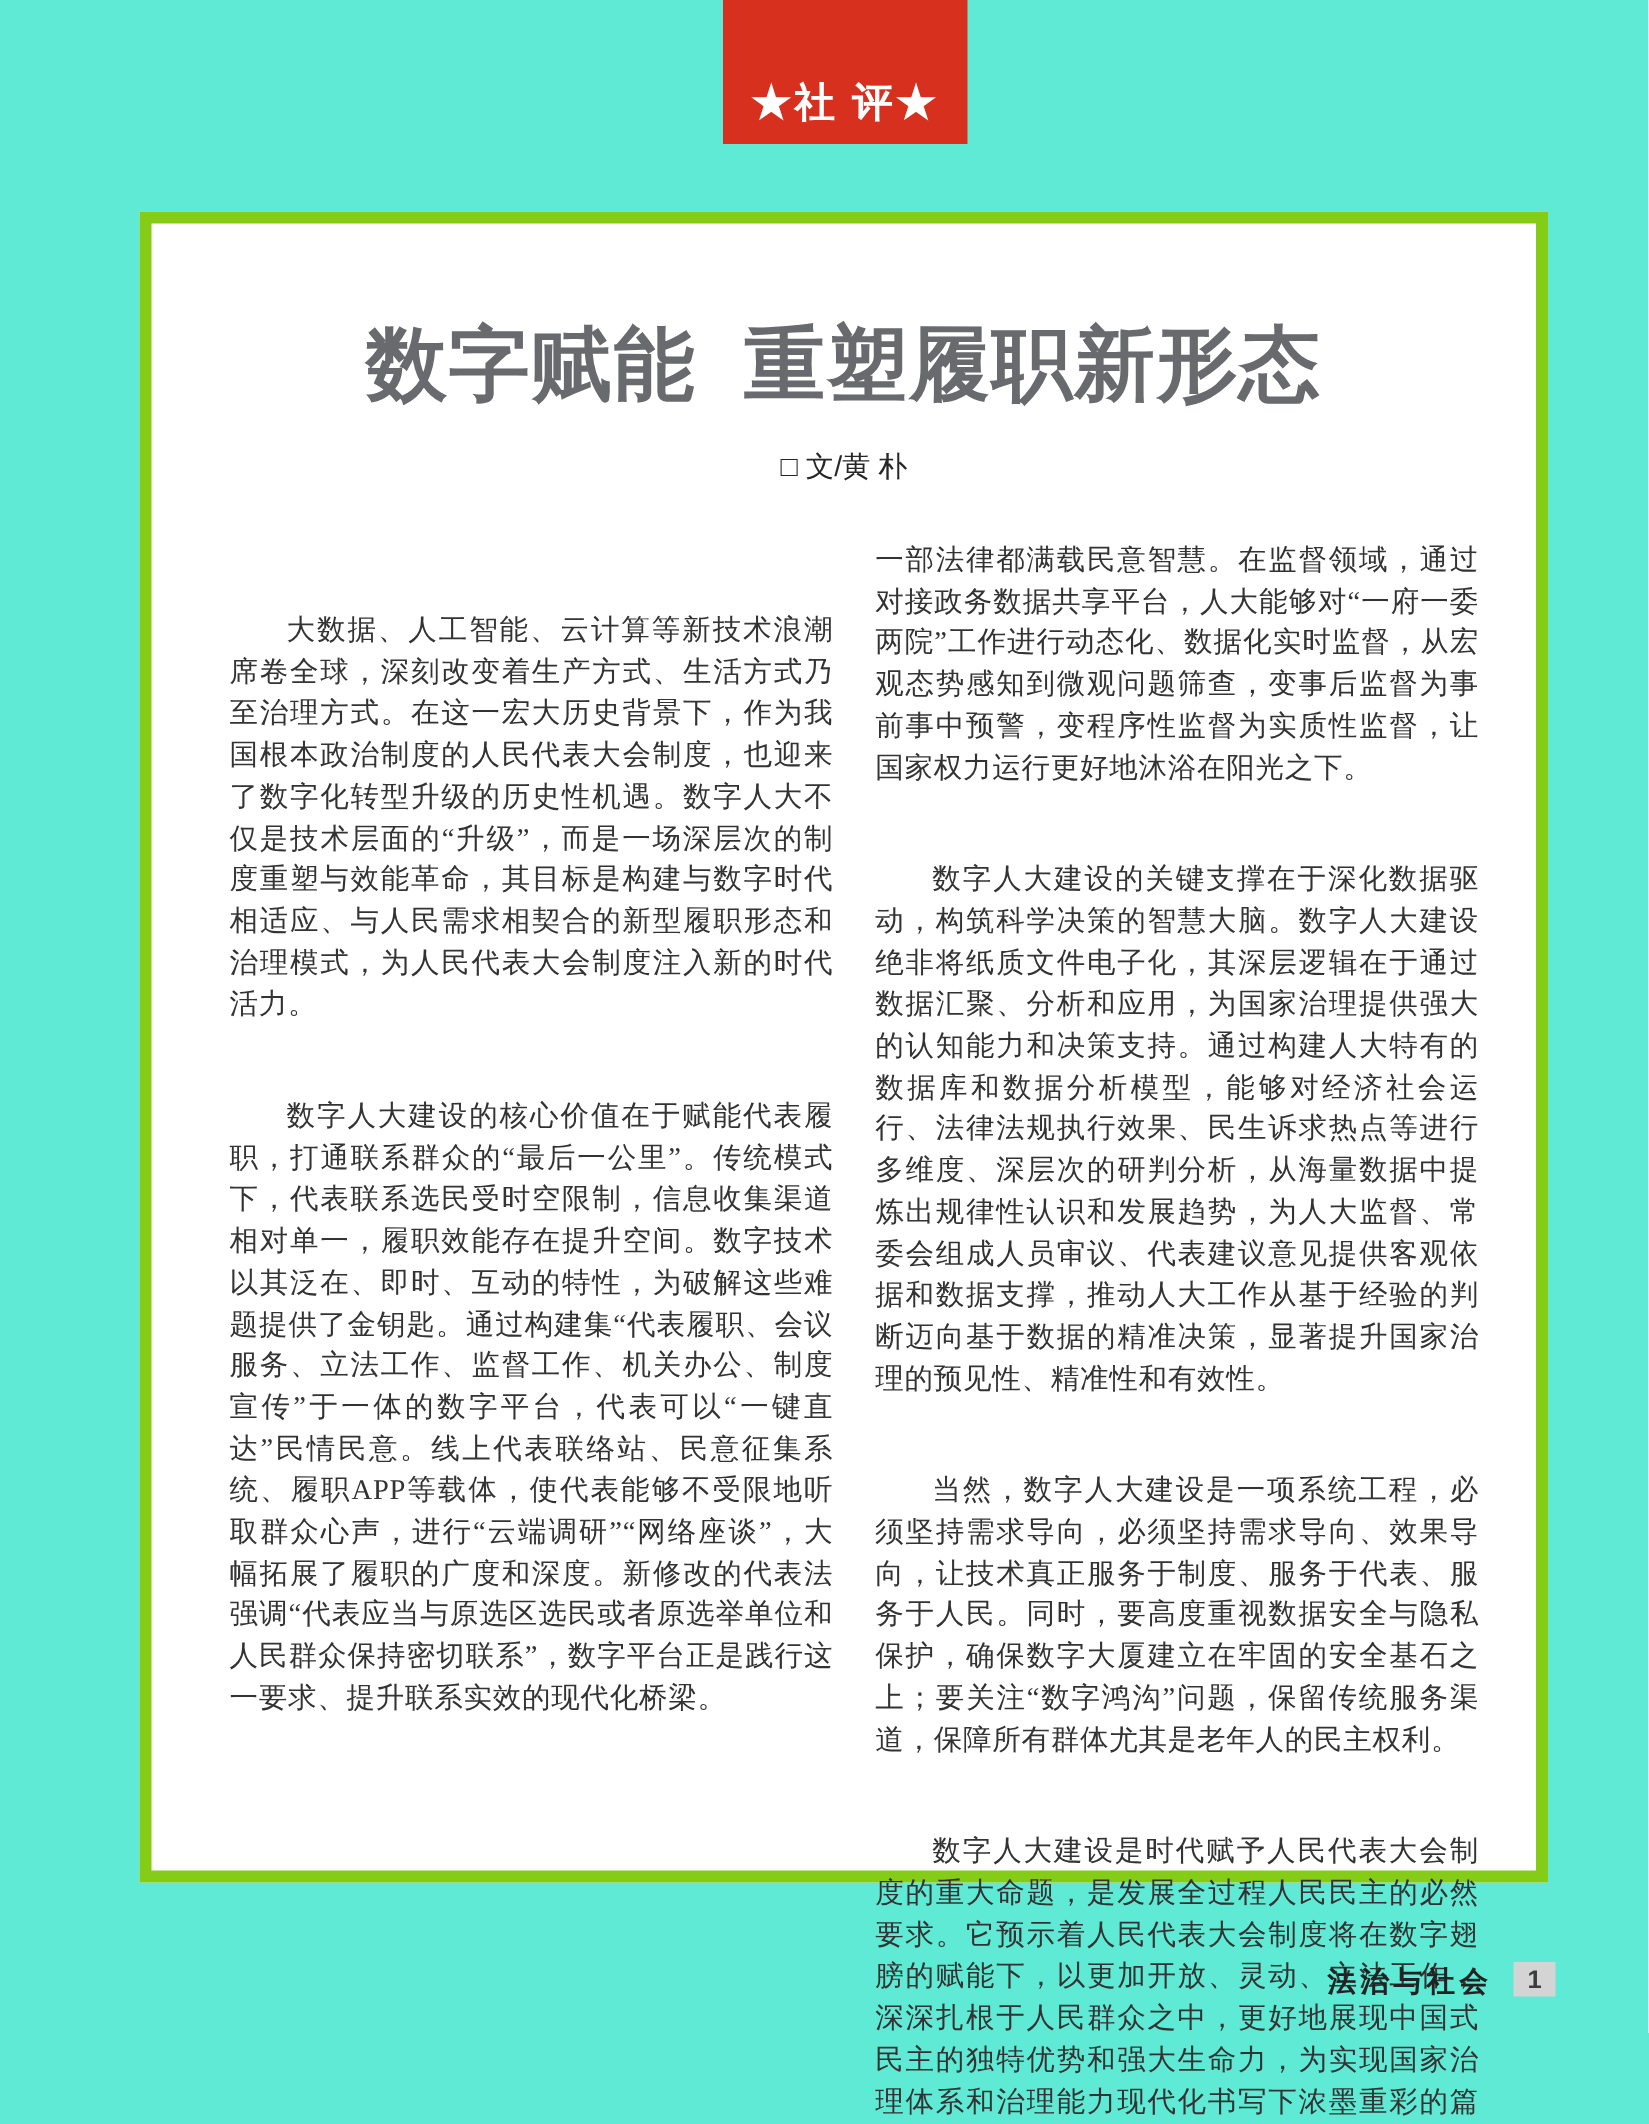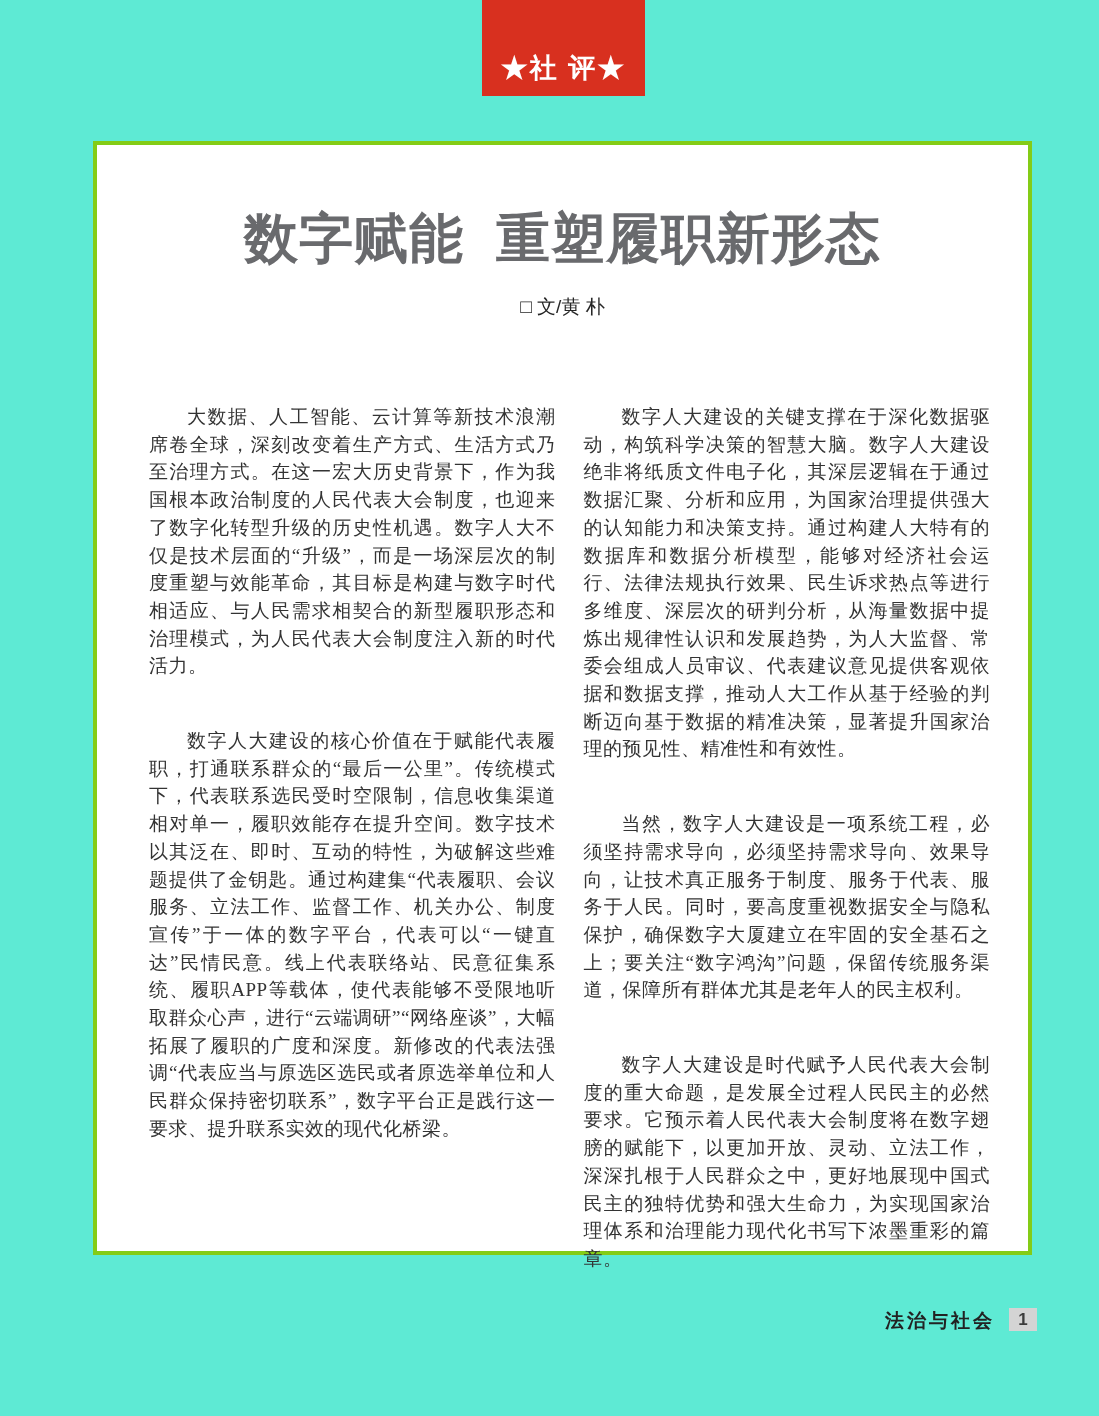--- a/index.html
+++ b/index.html
@@ -21,21 +21,21 @@
     font-family:"Liberation Sans", sans-serif;
     font-weight:bold;
     font-size:27px;
     letter-spacing:2px;
     padding-bottom:10px;
     white-space:pre;
   }
   .article-box {
     position:absolute; left:93px; top:141px;
     width:939px; height:1114px;
-    border:4px solid #84cc16;
+    border:8px solid #84cc16;
     box-sizing:border-box;
     background:#ffffff;
   }
   .title {
     margin:58px 0 0 0;
     text-align:center;
     font-family:"Liberation Sans", sans-serif;
     font-weight:bold;
     font-size:54px;
     color:#696a6d;
@@ -98,20 +98,21 @@
   <div class="article-box">
     <h1 class="title">数字赋能  重塑履职新形态</h1>
     <div class="byline">□ 文/黄 朴</div>
 
     <div class="columns">
       <div class="col">
         <p class="para indent">大数据、人工智能、云计算等新技术浪潮席卷全球，深刻改变着生产方式、生活方式乃至治理方式。在这一宏大历史背景下，作为我国根本政治制度的人民代表大会制度，也迎来了数字化转型升级的历史性机遇。数字人大不仅是技术层面的“升级”，而是一场深层次的制度重塑与效能革命，其目标是构建与数字时代相适应、与人民需求相契合的新型履职形态和治理模式，为人民代表大会制度注入新的时代活力。</p>
         <p class="para indent">数字人大建设的核心价值在于赋能代表履职，打通联系群众的“最后一公里”。传统模式下，代表联系选民受时空限制，信息收集渠道相对单一，履职效能存在提升空间。数字技术以其泛在、即时、互动的特性，为破解这些难题提供了金钥匙。通过构建集“代表履职、会议服务、立法工作、监督工作、机关办公、制度宣传”于一体的数字平台，代表可以“一键直达”民情民意。线上代表联络站、民意征集系统、履职APP等载体，使代表能够不受限地听取群众心声，进行“云端调研”“网络座谈”，大幅拓展了履职的广度和深度。新修改的代表法强调“代表应当与原选区选民或者原选举单位和人民群众保持密切联系”，数字平台正是践行这一要求、提升联系实效的现代化桥梁。</p>
       </div>
       <div class="col">
+        <p class="para">一部法律都满载民意智慧。在监督领域，通过对接政务数据共享平台，人大能够对“一府一委两院”工作进行动态化、数据化实时监督，从宏观态势感知到微观问题筛查，变事后监督为事前事中预警，变程序性监督为实质性监督，让国家权力运行更好地沐浴在阳光之下。</p>
         <p class="para indent">数字人大建设的关键支撑在于深化数据驱动，构筑科学决策的智慧大脑。数字人大建设绝非将纸质文件电子化，其深层逻辑在于通过数据汇聚、分析和应用，为国家治理提供强大的认知能力和决策支持。通过构建人大特有的数据库和数据分析模型，能够对经济社会运行、法律法规执行效果、民生诉求热点等进行多维度、深层次的研判分析，从海量数据中提炼出规律性认识和发展趋势，为人大监督、常委会组成人员审议、代表建议意见提供客观依据和数据支撑，推动人大工作从基于经验的判断迈向基于数据的精准决策，显著提升国家治理的预见性、精准性和有效性。</p>
         <p class="para indent">当然，数字人大建设是一项系统工程，必须坚持需求导向，必须坚持需求导向、效果导向，让技术真正服务于制度、服务于代表、服务于人民。同时，要高度重视数据安全与隐私保护，确保数字大厦建立在牢固的安全基石之上；要关注“数字鸿沟”问题，保留传统服务渠道，保障所有群体尤其是老年人的民主权利。</p>
         <p class="para indent">数字人大建设是时代赋予人民代表大会制度的重大命题，是发展全过程人民民主的必然要求。它预示着人民代表大会制度将在数字翅膀的赋能下，以更加开放、灵动、立法工作，深深扎根于人民群众之中，更好地展现中国式民主的独特优势和强大生命力，为实现国家治理体系和治理能力现代化书写下浓墨重彩的篇章。</p>
       </div>
     </div>
   </div>
 
   <div class="footer">
     <span class="journal">法治与社会</span>
     <span class="pagenum">1</span>

